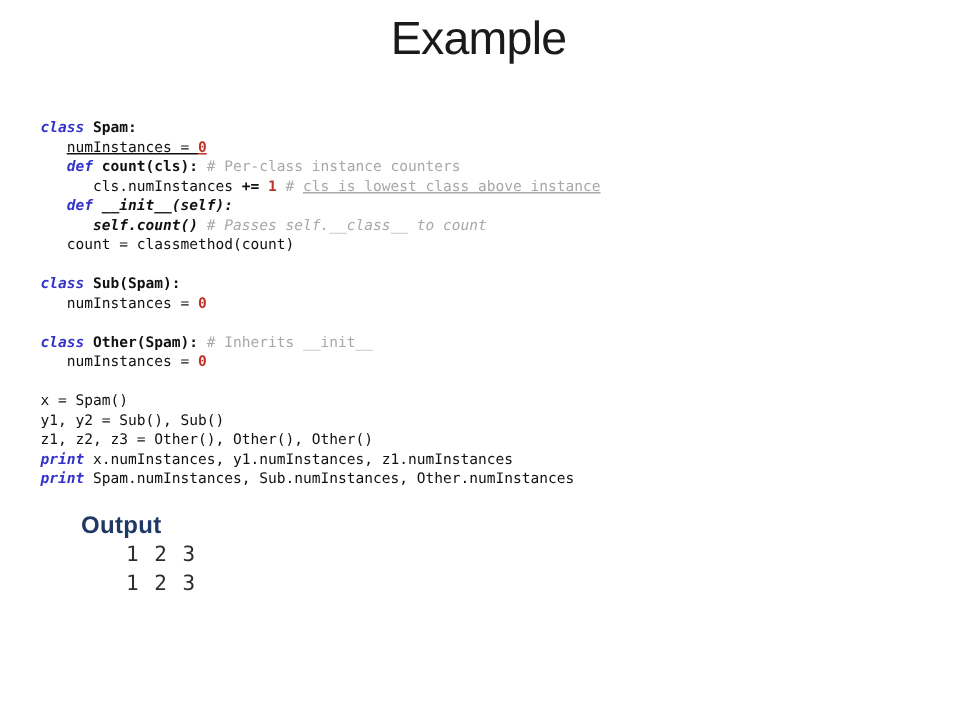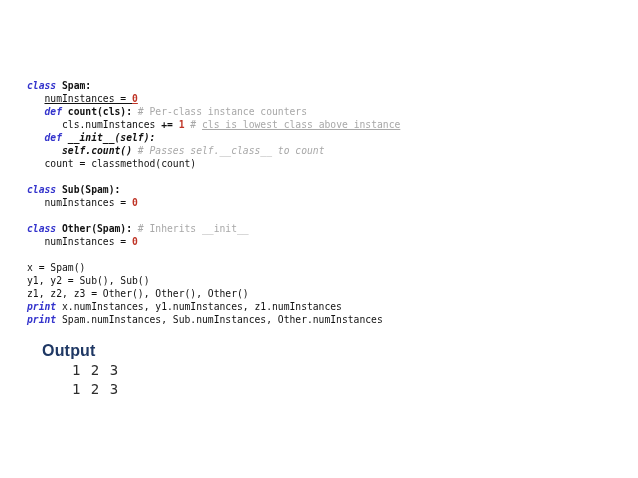--- a/index.html
+++ b/index.html
@@ -40,21 +40,21 @@
   .seg-p  { }
   .seg-n  { color: var(--num, #bf3426); font-weight: bold; }
   .seg-c  { color: var(--com, #a8a8a8); }
   .seg-cu { color: var(--com, #a8a8a8); text-decoration: underline; }
   .seg-bi { font-weight: bold; font-style: italic; }
   .seg-ci { color: var(--com, #a8a8a8); font-style: italic; }
   .seg-pu { text-decoration: underline; }
   .seg-nu { color: var(--num, #bf3426); font-weight: bold; text-decoration: underline; }
   .output {
     position: absolute;
-    left: 40px;
+    left: 52px;
     top: 342px;
   }
   .output-heading {
     font-size: 16px;
     font-weight: bold;
     letter-spacing: 0.2px;
     color: var(--outhead, #1f3864);
     margin: 0 0 1px 2px;
   }
   .output-line {
@@ -64,20 +64,21 @@
     letter-spacing: 1px;
     color: var(--outtext, #2d2d2d);
     white-space: pre;
     margin-left: 32px;
   }
 </style>
 </head>
 <body>
 
 <div class="slide">
+  <h1 class="title">Example</h1>
   <pre class="code"><div class="code-line"><span class="seg-k">class </span><span class="seg-b">Spam:</span></div><div class="code-line"><span class="seg-p">   </span><span class="seg-pu">numInstances = </span><span class="seg-nu">0</span></div><div class="code-line"><span class="seg-p">   </span><span class="seg-k">def </span><span class="seg-b">count(cls):</span><span class="seg-p"> </span><span class="seg-c"># Per-class instance counters</span></div><div class="code-line"><span class="seg-p">      cls.numInstances </span><span class="seg-b">+= </span><span class="seg-n">1</span><span class="seg-p"> </span><span class="seg-c"># </span><span class="seg-cu">cls is lowest class above instance</span></div><div class="code-line"><span class="seg-p">   </span><span class="seg-k">def </span><span class="seg-bi">__init__(self):</span></div><div class="code-line"><span class="seg-p">      </span><span class="seg-bi">self.count()</span><span class="seg-p"> </span><span class="seg-ci"># Passes self.__class__ to count</span></div><div class="code-line"><span class="seg-p">   count = classmethod(count)</span></div><div class="code-line">&nbsp;</div><div class="code-line"><span class="seg-k">class </span><span class="seg-b">Sub(Spam):</span></div><div class="code-line"><span class="seg-p">   numInstances = </span><span class="seg-n">0</span></div><div class="code-line">&nbsp;</div><div class="code-line"><span class="seg-k">class </span><span class="seg-b">Other(Spam):</span><span class="seg-p"> </span><span class="seg-c"># Inherits __init__</span></div><div class="code-line"><span class="seg-p">   numInstances = </span><span class="seg-n">0</span></div><div class="code-line">&nbsp;</div><div class="code-line"><span class="seg-p">x = Spam()</span></div><div class="code-line"><span class="seg-p">y1, y2 = Sub(), Sub()</span></div><div class="code-line"><span class="seg-p">z1, z2, z3 = Other(), Other(), Other()</span></div><div class="code-line"><span class="seg-k">print </span><span class="seg-p">x.numInstances, y1.numInstances, z1.numInstances</span></div><div class="code-line"><span class="seg-k">print </span><span class="seg-p">Spam.numInstances, Sub.numInstances, Other.numInstances</span></div></pre>
   <div class="output">
     <div class="output-heading">Output</div>
     <div class="output-lines">
         <div class="output-line">1 2 3</div>
         <div class="output-line">1 2 3</div>
       </div>
   </div>
 </div>
 

